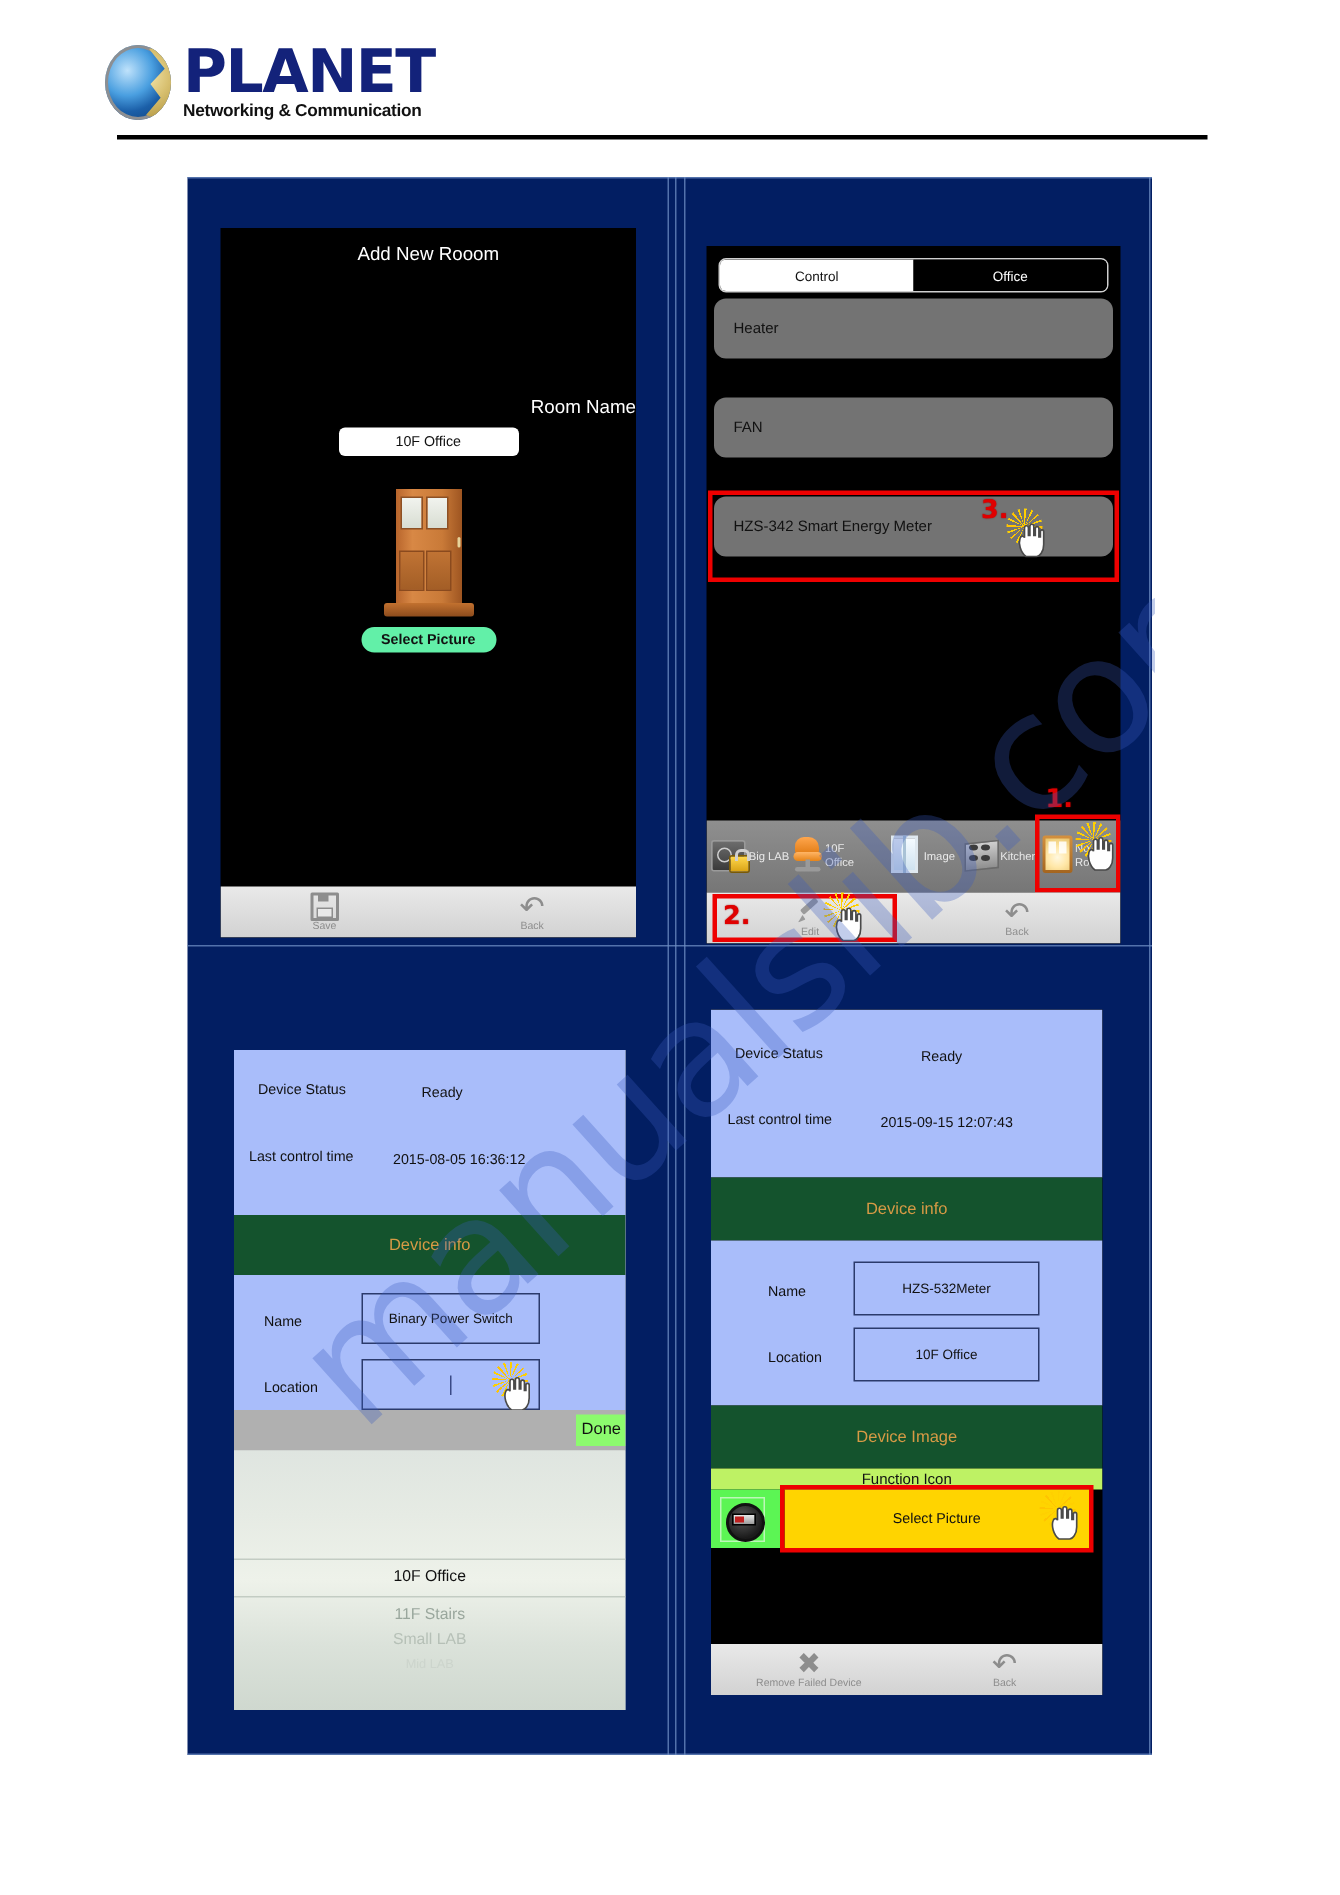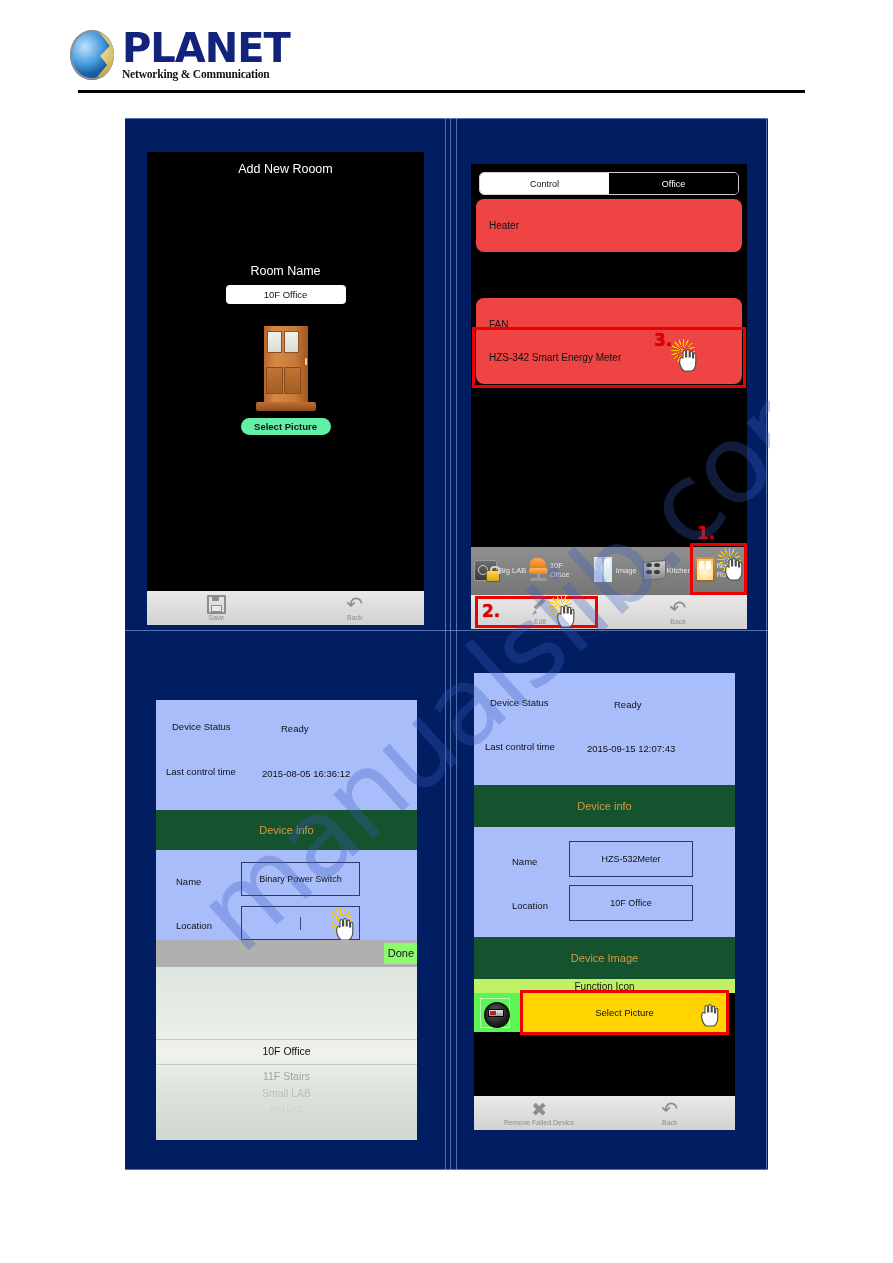--- a/index.html
+++ b/index.html
@@ -18,21 +18,21 @@
     box-shadow:inset 0 0 0 2px #8d8f92;
     position:relative;overflow:hidden;flex:0 0 auto;}
   .logo-globe:after{content:"";position:absolute;right:-6px;top:2px;width:34px;height:46px;
     border-radius:50%;
     background:radial-gradient(circle at 30% 40%, #f6eab4 0%, #d8c070 45%, #a68a33 100%);
     clip-path:polygon(38% 0,100% 0,100% 100%,30% 100%,62% 72%,42% 52%,70% 30%);}
   .logo-text{margin-left:8px;}
   .logo-planet{font-weight:bold;font-size:40px;letter-spacing:-1px;color:#13227a;
     line-height:34px;font-family:"DejaVu Sans", sans-serif;}
   .logo-sub{font-weight:bold;font-size:11.5px;color:#111;letter-spacing:-0.2px;margin-top:3px;
-    font-family:Liberation Serif, serif;}
+    font-family:Liberation Sans, sans-serif;}
   #header-rule{position:absolute;left:78px;top:90px;width:727px;height:3px;background:#000;}
 
   
   #figure{position:absolute;left:125px;top:118px;width:643px;height:1052px;background:#021e62;}
   .vsep{position:absolute;top:0;height:100%;width:1px;background:#6f8fc4;opacity:.75;}
   .hsep{position:absolute;left:0;width:100%;height:1px;background:#6f8fc4;opacity:.75;}
 
   .cell{position:absolute;}
   .phone{position:absolute;background:#000;overflow:hidden;}
 
@@ -68,21 +68,21 @@
       transparent 344deg 360deg);
     border-radius:50%;}
   .tap svg{position:absolute;left:5px;top:5px;}
 
   .anno{position:absolute;color:#e00000;font-weight:bold;font-size:17px;
     font-family:"DejaVu Sans", sans-serif;text-shadow:0 0 1px #900;}
   .redbox{position:absolute;border:3px solid #ee0000;box-sizing:border-box;}
 
   
   #p1-title{position:absolute;left:0;top:10px;width:100%;text-align:center;color:#fff;font-size:12.5px;}
-  #p1-roomname-label{position:absolute;left:0;top:112px;width:100%;text-align:center;color:#fff;font-size:12.5px;}
+  #p1-roomname-label{position:absolute;left:0;top:112px;width:100%;text-align:right;color:#fff;font-size:12.5px;}
   #p1-roomname-field{position:absolute;left:50%;transform:translateX(-50%);top:133px;width:120px;height:19px;
     background:#fff;border-radius:4px;display:flex;align-items:center;justify-content:center;
     font-size:9.5px;color:#111;}
   .door{position:absolute;left:50%;transform:translateX(-50%);top:170px;width:54px;height:90px;}
   .door .frame{position:absolute;left:0;top:0;width:54px;height:83px;border-radius:2px;
     background:linear-gradient(90deg,#a5seed 0,#b8652c 0%,#cf7c3c 14%,#c2712f 86%,#8d4c1d 100%);}
   .door .slab{position:absolute;left:5px;top:4px;width:44px;height:76px;
     background:linear-gradient(90deg,#b8652c 0%,#d88845 25%,#c97a38 70%,#9e5521 100%);}
   .door .gp{position:absolute;top:9px;width:13px;height:20px;
     background:linear-gradient(#f1f3ee,#d8ddd2);border:1px solid #8d5024;}
@@ -96,21 +96,21 @@
   #p1-selectpic{position:absolute;left:50%;transform:translateX(-50%);top:266px;width:90px;height:17px;
     background:#62f0a8;border-radius:9px;display:flex;align-items:center;justify-content:center;
     font-size:9.5px;font-weight:bold;color:#111;}
 
   
   .segwrap{position:absolute;left:8px;top:8px;right:8px;height:21px;border-radius:5px;
     border:1px solid #cfcfcf;overflow:hidden;display:flex;background:#000;}
   .seg{flex:1;display:flex;align-items:center;justify-content:center;font-size:9px;}
   .seg.on{background:#fff;color:#111;}
   .seg.off{background:#000;color:#fff;}
-  .devrow{position:absolute;left:5px;right:5px;height:53px;background:#ef4444;border-radius:8px;
+  .devrow{position:absolute;left:5px;right:5px;height:40px;background:#737373;border-radius:8px;
     display:flex;align-items:center;padding-left:13px;font-size:10px;color:#111;box-sizing:border-box;}
   .roomsbar{position:absolute;left:0;right:0;bottom:34px;height:48px;
     background:linear-gradient(#8f8f8f,#767676);display:flex;}
   .roomcell{flex:1;display:flex;flex-direction:row;align-items:center;justify-content:flex-end;
     padding-bottom:2px;position:relative;}
   .roomcell .rlbl{font-size:7.5px;color:#e9e9e9;}
   .ricon{width:26px;height:28px;position:relative;margin-bottom:1px;}
   
   .ic-safe .box{position:absolute;left:1px;top:4px;width:21px;height:19px;border-radius:2px;
     background:linear-gradient(#6d6d6d,#3a3a3a);border:1px solid #9a9a9a;}
@@ -246,21 +246,21 @@
 
   <div class="cell" style="left:332px;top:0;width:309px;height:512px;">
     <div class="phone" style="left:14px;top:46px;width:276px;height:465px;">
 
       <div class="segwrap">
         <div class="seg on">Control</div>
         <div class="seg off">Office</div>
       </div>
 
       <div class="devrow" style="top:35px;">Heater</div>
-      <div class="devrow" style="top:101px;margin-top:33px;">FAN</div>
+      <div class="devrow" style="top:101px;">FAN</div>
       <div class="devrow" style="top:167px;">HZS-342 Smart Energy Meter</div>
 
       <div class="redbox" style="left:1px;top:163px;width:274px;height:61px;"></div>
       <div class="anno" style="left:183px;top:166px;">3.</div>
       <div class="tap" style="left:202px;top:179px;">
         <div class="burst"></div>
         <svg width="19" height="24" viewBox="0 0 19 24">
             <path d="M6 23 C2 20 1 14 2 11 C2.6 9 4.4 9 5 10.5 L5 4 C5 2 7.6 2 7.6 4 L7.6 9 L8.6 9 L8.6 3 C8.6 1 11.2 1 11.2 3 L11.2 9 L12.2 9 L12.2 4.5 C12.2 2.6 14.6 2.6 14.6 4.5 L14.6 10 L15.6 10 L15.6 6.5 C15.6 4.8 17.8 4.8 17.8 6.5 L17.8 15 C17.8 20 15 23 13 23 Z" fill="#ffffff" stroke="#4a4a4a" stroke-width="1.1"></path>
           </svg>
       </div>

